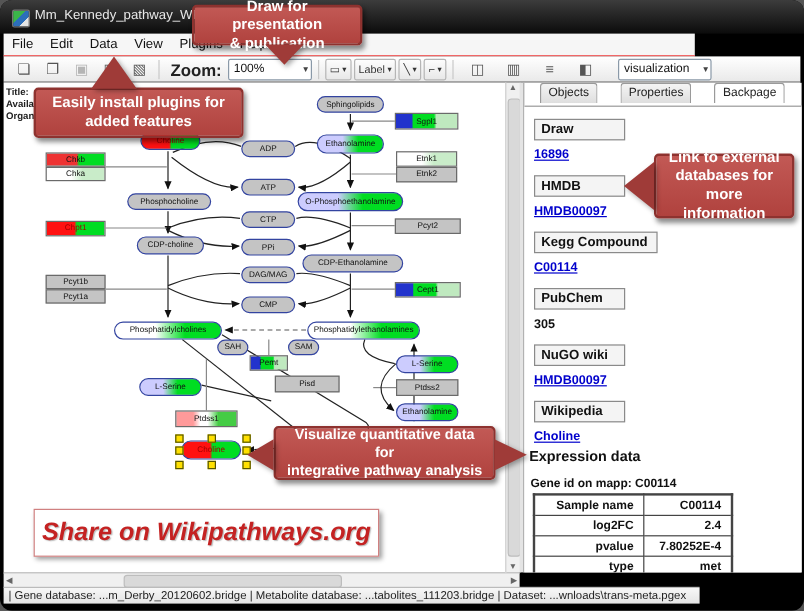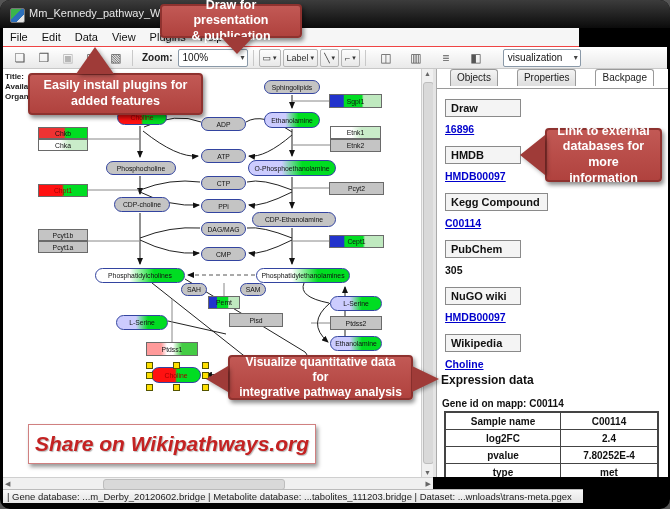--- a/index.html
+++ b/index.html
@@ -8,21 +8,21 @@
   #titlebar{position:absolute;left:0;top:0;width:100%;height:28px;background:linear-gradient(#3c3c3c,#0b0b0b);}
   #title-icon{position:absolute;left:10px;top:8px;width:13px;height:13px;border-radius:2px;
     background:linear-gradient(135deg,#3bb54a 0 40%,#2c6fbb 40% 70%,#e4e4e4 70%);border:1px solid #777;}
   #title-text{position:absolute;left:29px;top:7px;font-size:11px;color:#e8e8e8;white-space:nowrap;}
   #menubar{position:absolute;left:3px;top:28px;width:576px;height:18px;background:#f6f6f6;border-bottom:1px solid #ef4444;display:flex;align-items:center;}
   .menu-item{font-size:11px;color:#111;padding:2px 7px;cursor:default;}
   #toolbar{position:absolute;left:3px;top:47px;width:664px;height:22px;background:linear-gradient(#ffffff,#e9e9e9);border-bottom:1px solid #c8c8c8;display:flex;align-items:center;gap:2px;padding-left:6px;box-sizing:border-box;}
   .tb-btn{width:20px;height:18px;display:flex;align-items:center;justify-content:center;font-size:12px;color:#555;border:1px solid transparent;border-radius:2px;}
   .tb-btn.disabled{color:#b5b5b5;}
   .tb-sep{width:1px;height:16px;background:#c9c9c9;margin:0 3px;}
-  .tb-label{font-size:10px;font-weight:bold;color:#222;margin:0 3px 0 4px;}
+  .tb-label{font-size:14px;font-weight:bold;color:#222;margin:0 3px 0 4px;}
   .combo{height:16px;background:#fff;border:1px solid #8a99a8;border-radius:2px;font-size:10px;color:#111;display:flex;align-items:center;padding:0 2px 0 4px;}
   .combo .caret{margin-left:auto;font-size:8px;color:#444;padding-left:4px;}
   .drop-btn{height:16px;border:1px solid #b5b5b5;border-radius:2px;background:linear-gradient(#fdfdfd,#e8e8e8);font-size:9px;color:#333;display:flex;align-items:center;padding:0 3px;gap:2px;}
   
   #canvas-bg{position:absolute;left:3px;top:69px;width:418px;height:408px;background:#fff;border-right:1px solid #cfcfcf;}
   #sliver{position:absolute;left:5px;top:72px;font-size:8px;font-weight:bold;color:#222;line-height:10px;white-space:pre-line;}
   #vscroll{position:absolute;left:421px;top:69px;width:12px;height:408px;background:#f0f0f0;border-left:1px solid #cfcfcf;}
   #vscroll .thumb{position:absolute;left:1px;top:13px;width:9px;height:380px;background:#d9d9d9;border:1px solid #bdbdbd;border-radius:3px;}
   .sb-arrow{position:absolute;font-size:7px;color:#666;left:2px;}
   #hscroll{position:absolute;left:3px;top:477px;width:430px;height:12px;background:#f0f0f0;border-top:1px solid #cfcfcf;}
@@ -33,21 +33,21 @@
   #tabs{position:absolute;left:0;top:0;width:100%;height:17px;display:flex;gap:19px;padding-left:13px;background:transparent;}
   .tab{font-size:10px;color:#222;background:linear-gradient(#f4f4f4,#dedede);border:1px solid #9a9a9a;border-bottom:none;border-radius:3px 3px 0 0;padding:2px 6px 1px;}
   .tab.active{background:#fff;font-weight:normal;position:relative;top:0;}
   #rcontent{position:absolute;left:0;top:19px;width:100%;height:388px;border-top:1px solid #9a9a9a;background:#fff;overflow:hidden;}
   .bp-header{position:absolute;left:8px;background:#f4f4f4;border:1px solid #8a8a8a;font-size:11px;font-weight:bold;color:#111;padding:2px 7px 2px 5px;min-width:62px;}
   .bp-link{position:absolute;left:8px;font-size:10.5px;font-weight:bold;color:#0000cc;text-decoration:underline;}
   .bp-plain{position:absolute;left:8px;font-size:10.5px;font-weight:bold;color:#111;text-decoration:none;}
   #expr-heading{position:absolute;left:4px;top:284px;font-size:12px;font-weight:bold;color:#111;}
   #geneid-line{position:absolute;left:5px;top:309px;font-size:10px;font-weight:bold;color:#111;}
   #expr-table{position:absolute;left:7px;top:322px;border-collapse:collapse;border:2px solid #444;}
-  #expr-table td{border:1px solid #444;font-size:10px;font-weight:bold;color:#111;text-align:center;padding:2px 20px;height:12px;}
+  #expr-table td{border:1px solid #444;font-size:10px;font-weight:bold;color:#111;text-align:right;padding:2px 8px;height:12px;}
   #expr-table td.c1{width:74px;}
   #expr-table td.c2{width:56px;}
   
   #statusbar{position:absolute;left:3px;top:489px;width:580px;height:14px;background:linear-gradient(#f7f7f7,#e4e4e4);border-top:1px solid #bbb;font-size:9.5px;color:#222;display:flex;align-items:center;padding-left:4px;box-sizing:border-box;white-space:nowrap;overflow:hidden;}
   
   .pnode{position:absolute;display:flex;align-items:center;justify-content:center;font-size:6.8px;color:#111;white-space:nowrap;box-sizing:border-box;}
   .pill{border:1px solid #3344a0;border-radius:8px;}
   .rect{border:1px solid #6a6a6a;}
   .s-gray{background:#c4c4c4;}
   .s-red-green{background:linear-gradient(90deg,#ff1111 0 48%,#00dd22 52%);}

